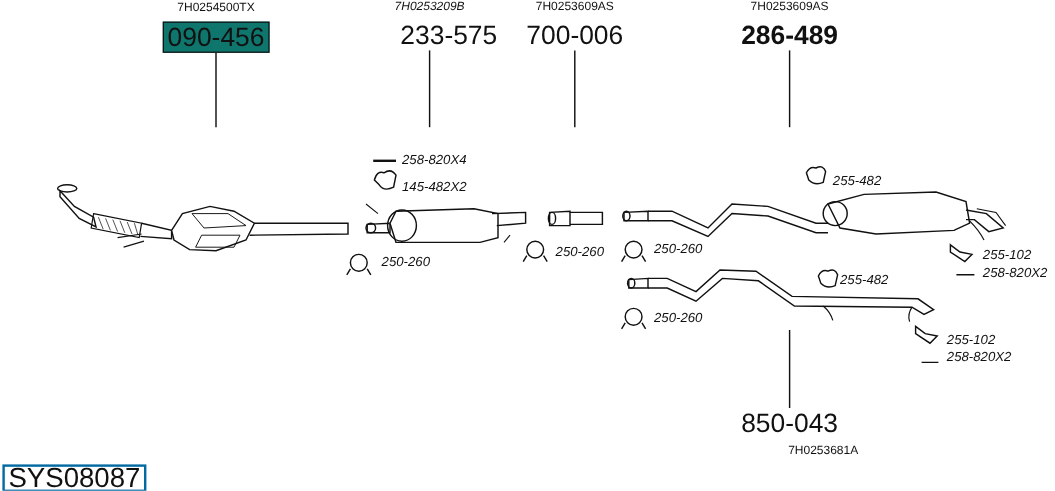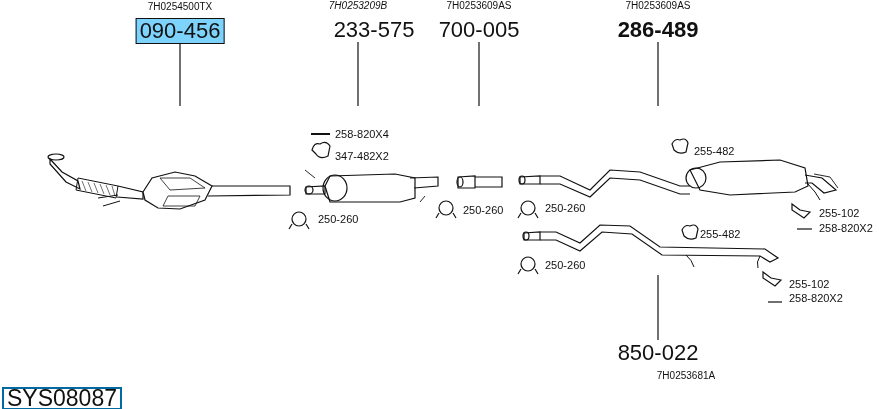--- a/index.html
+++ b/index.html
@@ -1,22 +1,22 @@
 <!DOCTYPE html>
 <html><head>
 <meta charset="utf-8">
 <style>
   html, body { margin:0; padding:0; background:#fff; }
   body { width:879px; height:409px; position:relative; overflow:hidden;
          font-family:"Liberation Sans", sans-serif; color:#111; }
   .abs { position:absolute; }
   .oem { font-size:10px; white-space:nowrap; transform:translateX(-50%); }
   .big { font-size:22px; white-space:nowrap; transform:translateX(-50%); line-height:1; }
-  .boxed { border:1px solid #111; padding:1px 3px; background:#7dd3fc; }
-  .lbl { font-size:11px; white-space:nowrap; }
+  .boxed { border:1px solid #111; padding:1px 3px; background:#0f766e; }
+  .lbl { font-size:11px; white-space:nowrap;font-style:italic; }
   svg.drawing { position:absolute; left:0; top:0; }
   .sys { left:2px; top:387px; font-size:23px; border:2px solid #0369a1; padding:0 3px; line-height:19px; }
 </style>
 </head>
 <body>
 
 <svg class="drawing" width="879" height="409" viewBox="0 0 879 409" fill="none" stroke="#111" stroke-width="1.2">
 
   <line x1="180" y1="42" x2="180" y2="106"></line>
   <line x1="358" y1="42" x2="358" y2="106"></line>
@@ -94,26 +94,26 @@
 </svg>
 
 <div class="abs oem" style="left:180px; top:1px;">7H0254500TX</div>
 <div class="abs oem" style="left:358px; top:0px;font-style:italic;">7H0253209B</div>
 <div class="abs oem" style="left:479px; top:0px;">7H0253609AS</div>
 <div class="abs oem" style="left:658px; top:0px;">7H0253609AS</div>
 <div class="abs oem" style="left:686px; top:370px;">7H0253681A</div>
 
 <div class="abs big boxed" style="left:180px; top:18px;">090-456</div>
 <div class="abs big" style="left:374px; top:19px;">233-575</div>
-<div class="abs big" style="left:479px; top:19px;">700-005</div>
+<div class="abs big" style="left:479px; top:19px;">700-006</div>
 <div class="abs big" style="left:658px; top:19px;font-weight:bold;">286-489</div>
-<div class="abs big" style="left:658px; top:342px;">850-022</div>
+<div class="abs big" style="left:658px; top:342px;">850-043</div>
 
 <div class="abs lbl" style="left:335px; top:128px;">258-820X4</div>
-<div class="abs lbl" style="left:335px; top:150px;">347-482X2</div>
+<div class="abs lbl" style="left:335px; top:150px;">145-482X2</div>
 <div class="abs lbl" style="left:318px; top:213px;">250-260</div>
 <div class="abs lbl" style="left:463px; top:204px;">250-260</div>
 <div class="abs lbl" style="left:545px; top:202px;">250-260</div>
 <div class="abs lbl" style="left:694px; top:145px;">255-482</div>
 <div class="abs lbl" style="left:819px; top:207px;">255-102</div>
 <div class="abs lbl" style="left:819px; top:222px;">258-820X2</div>
 <div class="abs lbl" style="left:545px; top:259px;">250-260</div>
 <div class="abs lbl" style="left:700px; top:228px;">255-482</div>
 <div class="abs lbl" style="left:789px; top:278px;">255-102</div>
 <div class="abs lbl" style="left:789px; top:292px;">258-820X2</div>

